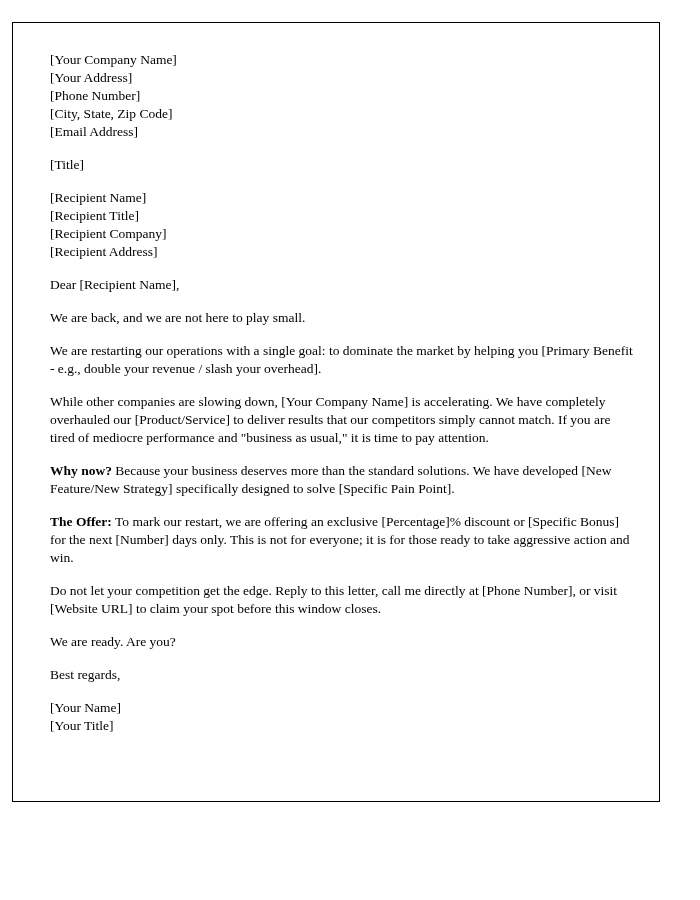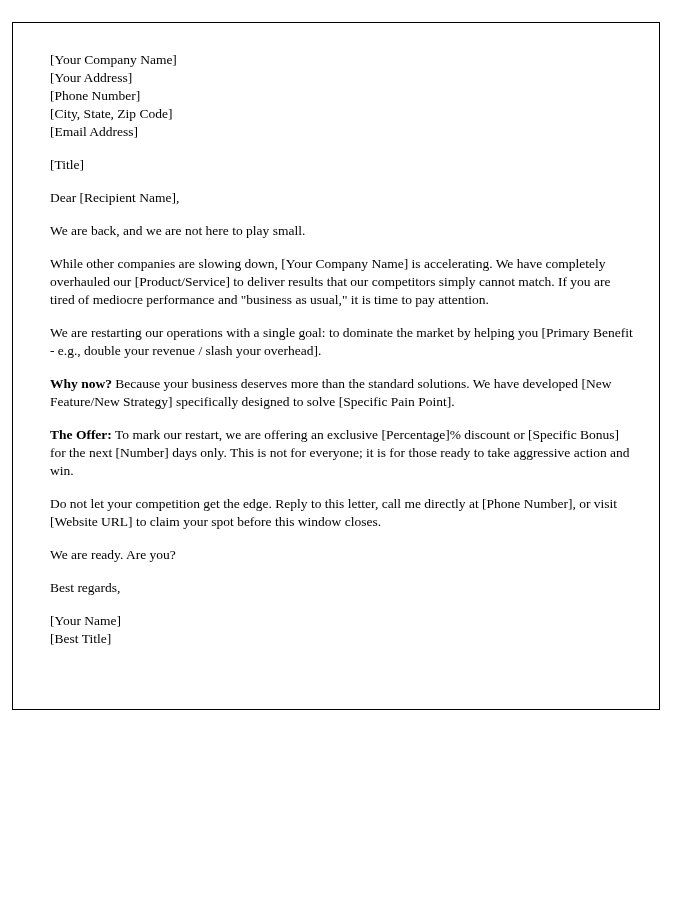--- a/index.html
+++ b/index.html
@@ -18,21 +18,21 @@
     width: 700px;
     height: 900px;
     background: #ffffff;
     overflow: hidden;
   }
   .letter-frame {
     position: absolute;
     left: 12px;
     top: 22px;
     width: 648px;
-    height: 688px;
+    height: 780px;
     border: 1px solid #000000;
     box-sizing: border-box;
     background: #ffffff;
     overflow: hidden;
   }
   .letter-content {
     padding: 28px 26px 0 37px;
     font-size: 13.5px;
     line-height: 18px;
   }
@@ -61,39 +61,45 @@
         <div class="line">[Your Address]</div>
         <div class="line">[Phone Number]</div>
         <div class="line">[City, State, Zip Code]</div>
         <div class="line">[Email Address]</div>
       </div>
 
       <div class="block">
         <div class="line">[Title]</div>
       </div>
 
+      <div class="block">
+        <div class="line">[Recipient Name]</div>
+        <div class="line">[Recipient Title]</div>
+        <div class="line">[Recipient Company]</div>
+        <div class="line">[Recipient Address]</div>
+      </div>
 
       <p class="para">Dear [Recipient Name],</p>
 
       <p class="para"><span>We are back, and we are not here to play small.</span></p>
 
+      <p class="para"><span>We are restarting our operations with a single goal: to dominate the market by helping you [Primary Benefit - e.g., double your revenue / slash your overhead].</span></p>
+
       <p class="para"><span>While other companies are slowing down, [Your Company Name] is accelerating. We have completely overhauled our [Product/Service] to deliver results that our competitors simply cannot match. If you are tired of mediocre performance and "business as usual," it is time to pay attention.</span></p>
-
-      <p class="para"><span>We are restarting our operations with a single goal: to dominate the market by helping you [Primary Benefit - e.g., double your revenue / slash your overhead].</span></p>
 
       <p class="para"><strong>Why now?</strong><span> Because your business deserves more than the standard solutions. We have developed [New Feature/New Strategy] specifically designed to solve [Specific Pain Point].</span></p>
 
       <p class="para"><strong>The Offer:</strong><span> To mark our restart, we are offering an exclusive [Percentage]% discount or [Specific Bonus] for the next [Number] days only. This is not for everyone; it is for those ready to take aggressive action and win.</span></p>
 
       <p class="para"><span>Do not let your competition get the edge. Reply to this letter, call me directly at [Phone Number], or visit [Website URL] to claim your spot before this window closes.</span></p>
 
       <p class="para"><span>We are ready. Are you?</span></p>
 
       <p class="para">Best regards,</p>
 
       <div class="block">
         <div class="line">[Your Name]</div>
-        <div class="line">[Best Title]</div>
+        <div class="line">[Your Title]</div>
       </div>
 
     </div>
   </div>
 </div>
 
 </body></html>

